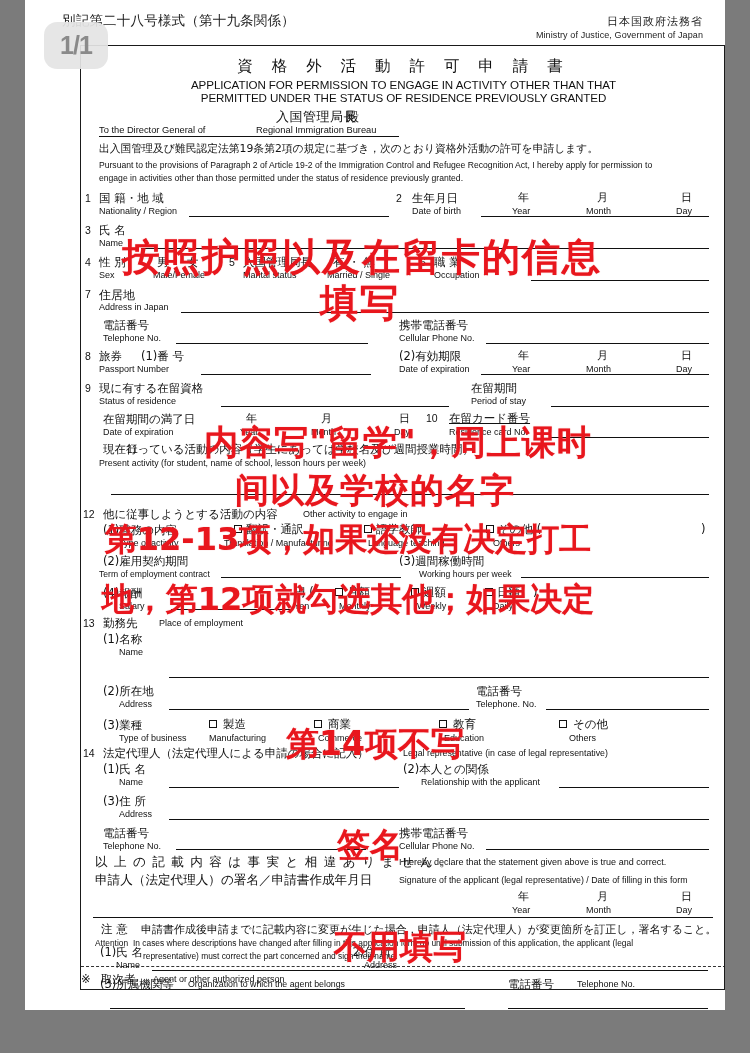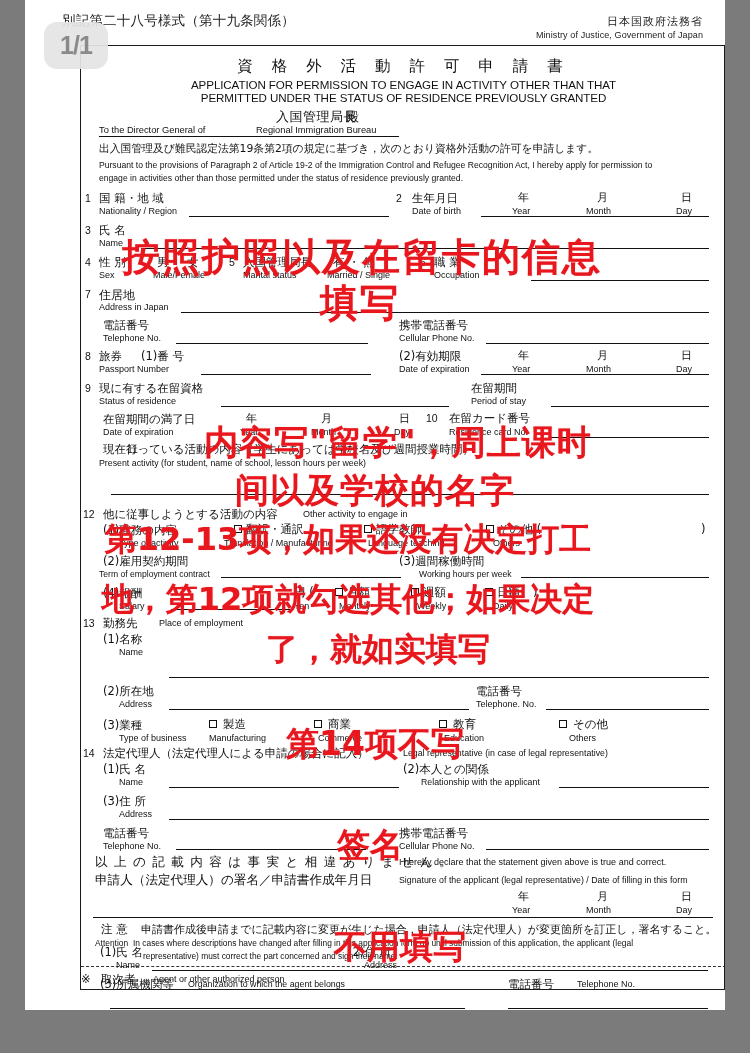--- a/index.html
+++ b/index.html
@@ -185,21 +185,21 @@
         <div class="t jp" style="left:22px;top:366px;font-size:11.5px;">在留期間の満了日</div>
         <div class="t en" style="left:22px;top:381px;font-size:9px;">Date of expiration</div>
         <div class="t jp" style="left:165px;top:365px;font-size:11px;">年</div>
         <div class="t en" style="left:159px;top:381px;font-size:9px;">Year</div>
         <div class="t jp" style="left:240px;top:365px;font-size:11px;">月</div>
         <div class="t en" style="left:230px;top:381px;font-size:9px;">Month</div>
         <div class="t jp" style="left:318px;top:365px;font-size:11px;">日</div>
         <div class="t en" style="left:313px;top:381px;font-size:9px;">Day</div>
 
         <div class="t en" style="left:345px;top:366px;font-size:10.5px;">10</div>
-        <div class="t jp" style="left:368px;top:365px;font-size:11.5px;">在留カード番号</div>
+        <div class="t jp" style="left:368px;top:365px;font-size:11.5px;text-decoration:underline;">在留カード番号</div>
         <div class="t en" style="left:368px;top:381px;font-size:9px;">Residence card No.</div>
         <div class="ln" style="left:470px;top:391px;width:158px;"></div>
 
         <div class="t en" style="left:4px;top:397px;font-size:10.5px;margin-left:42px;">11</div>
         <div class="t jp" style="left:22px;top:396px;font-size:11.5px;">現在行っている活動の内容（学生にあっては学校名及び週間授業時間）</div>
         <div class="t en" style="left:18px;top:412px;font-size:8.8px;">Present activity (for student, name of school, lesson hours per week)</div>
         <div class="ln" style="left:30px;top:448px;width:598px;"></div>
 
         <div class="t en" style="left:2px;top:462px;font-size:10.5px;">12</div>
         <div class="t jp" style="left:22px;top:461px;font-size:11.5px;">他に従事しようとする活動の内容</div>
@@ -336,21 +336,20 @@
   </div>
 
   <div class="anno" style="left:102px;top:232px;width:520px;font-size:38px;letter-spacing:2px;">按照护照以及在留卡的信息</div>
   <div class="anno" style="left:270px;top:278px;width:180px;font-size:38px;letter-spacing:2px;">填写</div>
 
   <div class="anno" style="left:98px;top:420px;width:600px;font-size:34px;letter-spacing:1px;">内容写"留学"，周上课时</div>
   <div class="anno" style="left:140px;top:468px;width:470px;font-size:34px;letter-spacing:1px;">间以及学校的名字</div>
 
   <div class="anno" style="left:48px;top:518px;width:600px;font-size:32px;letter-spacing:0px;">第12-13项，如果还没有决定打工</div>
   <div class="anno" style="left:48px;top:578px;width:600px;font-size:32px;letter-spacing:0px;">地，第12项就勾选其他；如果决定</div>
-  <div class="anno" style="left:178px;top:628px;width:400px;font-size:32px;letter-spacing:0px;">了，就如实填写</div>
 
   <div class="anno" style="left:215px;top:722px;width:320px;font-size:33px;letter-spacing:0px;">第14项不写</div>
 
   <div class="anno" style="left:290px;top:823px;width:160px;font-size:33px;letter-spacing:0px;">签名</div>
 
   <div class="anno" style="left:275px;top:925px;width:250px;font-size:33px;letter-spacing:0px;">不用填写</div>
 
   <div id="page-badge">1/1</div>
 
 </div>

